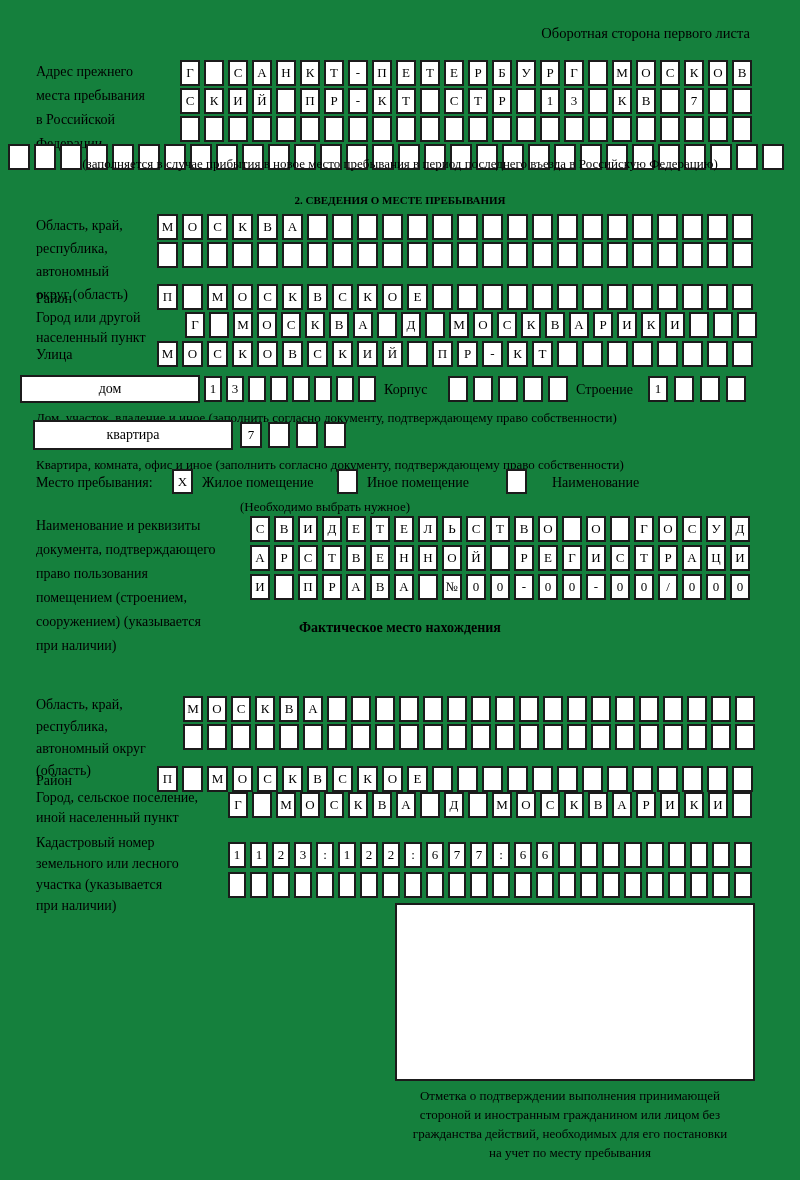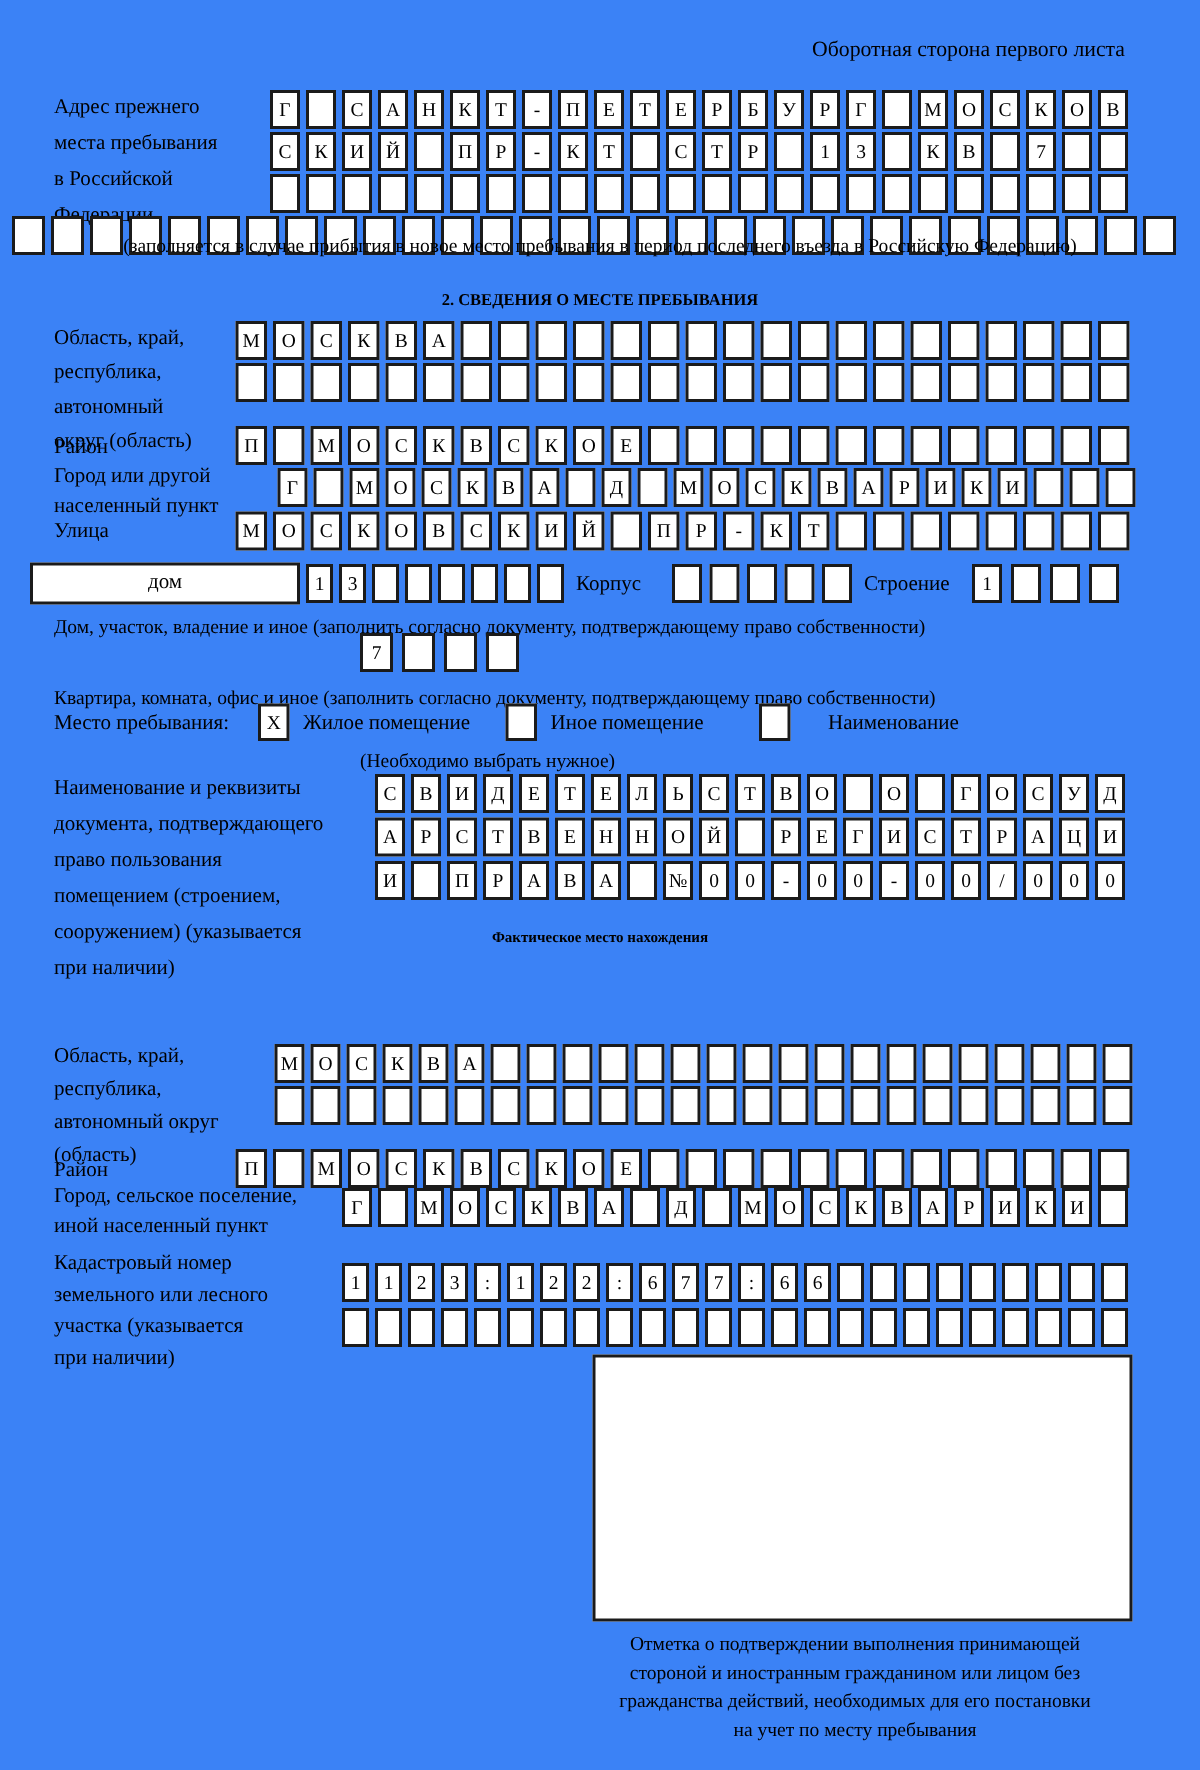--- a/index.html
+++ b/index.html
@@ -1,16 +1,16 @@
 <!DOCTYPE html>
 <html><head>
 <meta charset="utf-8">
 <style>
   html,body{margin:0;padding:0;background:#fff;}
-  .page{position:relative;width:800px;height:1180px;background:#3b82f6;color:#000;
+  .page{position:relative;width:800px;height:1180px;background:#15803d;color:#000;
         font-family:"Liberation Serif", serif;overflow:hidden;}
   .lbl{position:absolute;font-size:14px;line-height:23px;white-space:pre-line;}
   .lh20{line-height:20px;} .lh21{line-height:21px;} .lh22{line-height:22px;} .lh24{line-height:24px;} .lh19{line-height:19px;}
   .center{position:absolute;left:0;width:100%;text-align:center;}
   .cap{font-size:13px;}
   .bold{font-weight:bold;}
   .cellrow{position:absolute;display:flex;gap:4px;}
   .c{box-sizing:border-box;flex:none;width:21px;height:26px;border:2px solid #1b1b1b;
      display:flex;align-items:center;justify-content:center;font-size:13px;background:#fff;}
   .cw18 .c{width:18px;} .cw20 .c{width:20px;} .cw22 .c{width:22px;}
@@ -309,20 +309,21 @@
     </div>
   <div class="lbl" style="left:576px;top:378px;">Строение</div>
   <div class="cellrow cw20 g6" style="left:648px;top:376px;">
       <span class="c">1</span>
       <span class="c"></span>
       <span class="c"></span>
       <span class="c"></span>
     </div>
   <div class="lbl cap" style="left:36px;top:406px;white-space:nowrap;">Дом, участок, владение и иное (заполнить согласно документу, подтверждающему право собственности)</div>
 
+  <div class="wbox" style="left:33px;top:420px;width:200px;height:30px;">квартира</div>
   <div class="cellrow cw22 g6" style="left:240px;top:422px;">
       <span class="c">7</span>
       <span class="c"></span>
       <span class="c"></span>
       <span class="c"></span>
     </div>
   <div class="lbl cap" style="left:36px;top:453px;white-space:nowrap;">Квартира, комната, офис и иное (заполнить согласно документу, подтверждающему право собственности)</div>
 
   <div class="lbl" style="left:36px;top:471px;">Место пребывания:</div>
   <div class="cbox" style="left:172px;top:469px;">X</div>
@@ -402,21 +403,21 @@
       <span class="c">0</span>
       <span class="c">-</span>
       <span class="c">0</span>
       <span class="c">0</span>
       <span class="c">/</span>
       <span class="c">0</span>
       <span class="c">0</span>
       <span class="c">0</span>
     </div>
 
-  <div class="center bold" style="top:620px;font-size:10px;">Фактическое место нахождения</div>
+  <div class="center bold" style="top:620px;font-size:14px;">Фактическое место нахождения</div>
 
   <div class="lbl lh22" style="left:36px;top:694px;">Область, край,
 республика,
 автономный округ
 (область)</div>
   <div class="cellrow cw20" style="left:183px;top:696px;">
       <span class="c">М</span>
       <span class="c">О</span>
       <span class="c">С</span>
       <span class="c">К</span>

